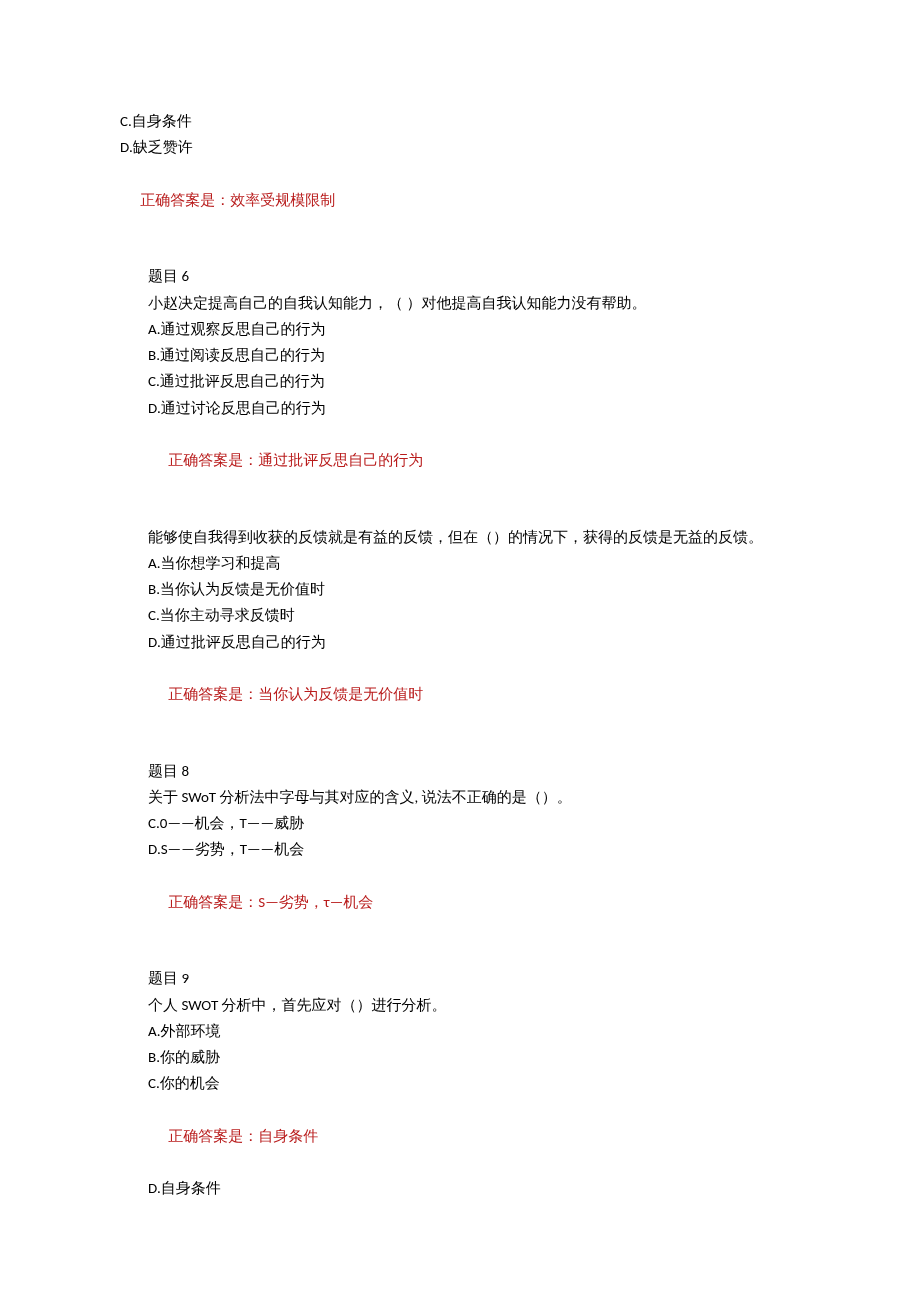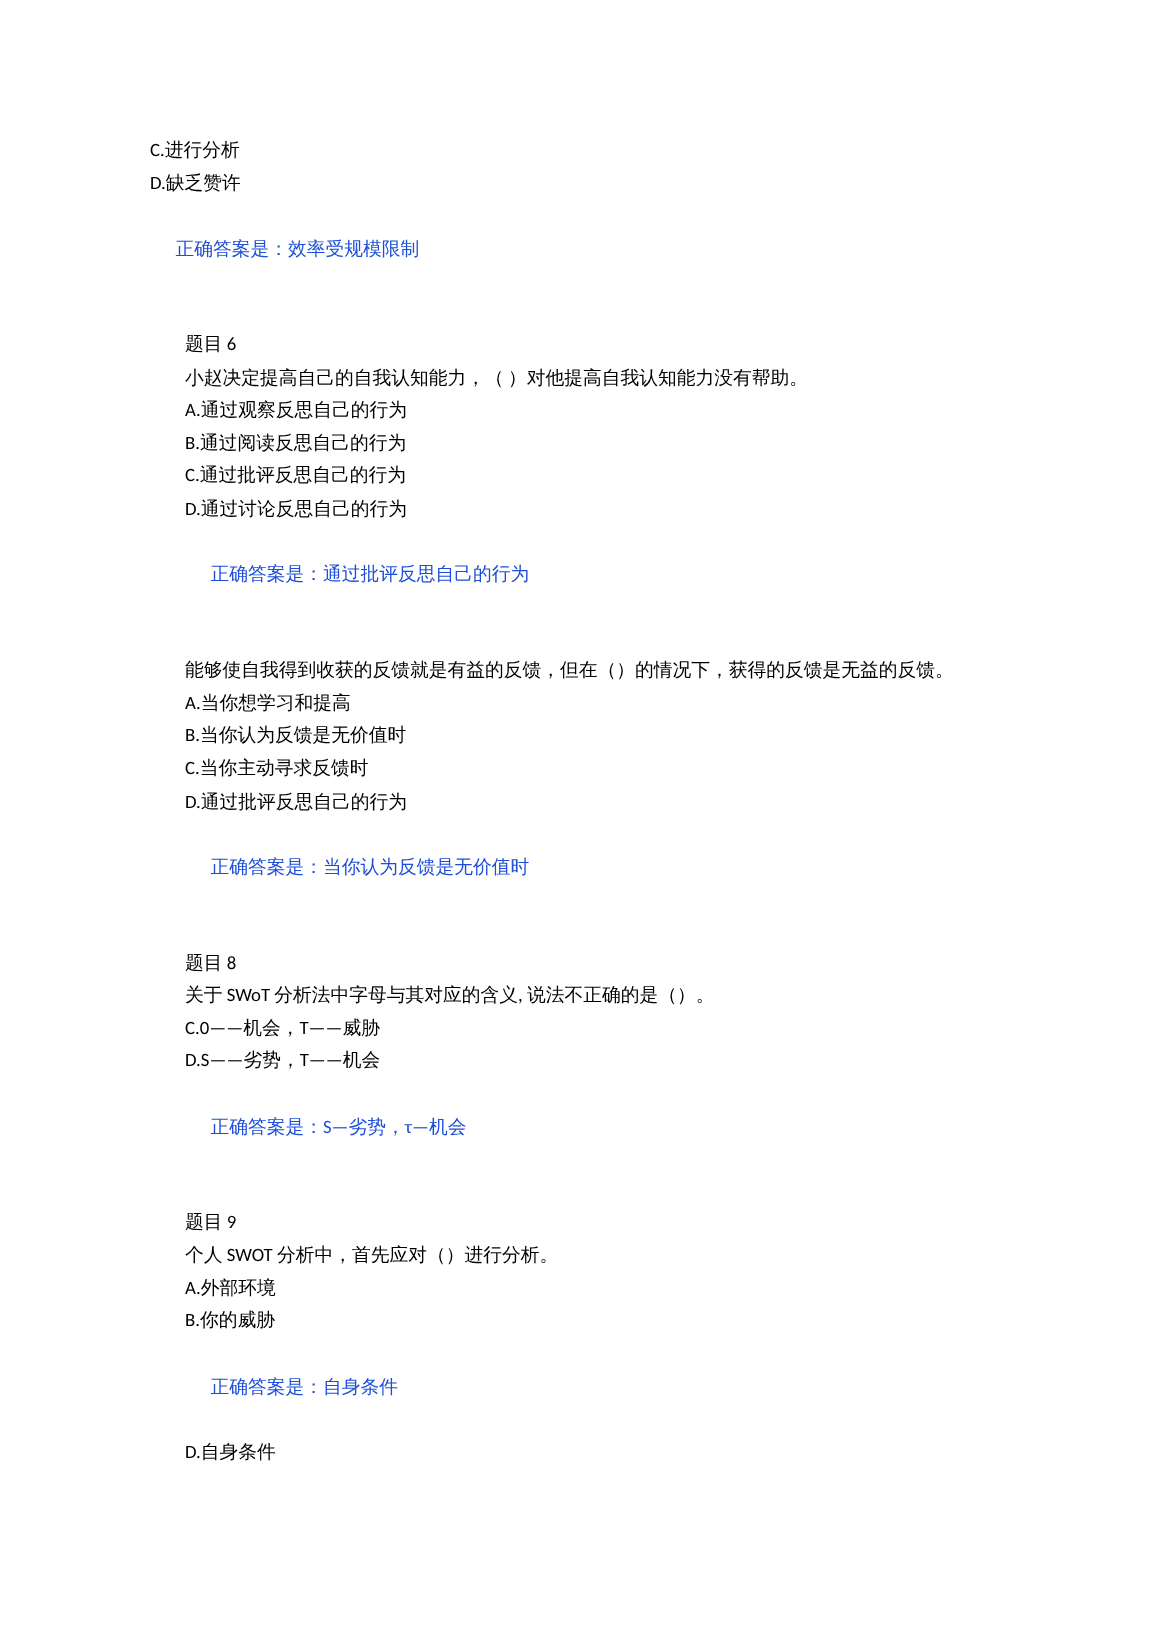--- a/index.html
+++ b/index.html
@@ -15,40 +15,40 @@
     width: 920px;
     min-height: 1301px;
     box-sizing: border-box;
     padding: 108px 120px 100px 120px;
     position: relative;
   }
   .line {
     white-space: pre-wrap;
   }
   .answer {
-    color: #1d4ed8;
+    color: #b91c1c;
   }
   .normal {
     color: #000000;
   }
   .block {
     margin-bottom: 24px;
     margin-left: 28px;
   }
   .partial-block {
     margin-bottom: 24px;
   }
 </style>
 </head>
 <body>
 
 <div class="page">
 
   <div class="partial-block">
-    <div class="line normal">C.进行分析</div>
+    <div class="line normal">C.自身条件</div>
     <div class="line normal">D.缺乏赞许</div>
     <div class="line">
       <span class="answer">正确答案是：</span><span class="answer">效率受规模限制</span>
     </div>
   </div>
 
   <div class="block">
     <div class="line normal">题目 6</div>
     <div class="line normal">小赵决定提高自己的自我认知能力，（ ）对他提高自我认知能力没有帮助。</div>
     <div class="line normal">A.通过观察反思自己的行为</div>
@@ -79,19 +79,20 @@
     <div class="line">
       <span class="answer">正确答案是：</span><span class="answer">S—劣势，τ—机会</span>
     </div>
   </div>
 
   <div class="block">
     <div class="line normal">题目 9</div>
     <div class="line normal">个人 SWOT 分析中，首先应对（）进行分析。</div>
     <div class="line normal">A.外部环境</div>
     <div class="line normal">B.你的威胁</div>
+    <div class="line normal">C.你的机会</div>
     <div class="line">
       <span class="answer">正确答案是：</span><span class="answer">自身条件</span>
     </div>
     <div class="line normal">D.自身条件</div>
   </div>
 
 </div>
 
 </body></html>

